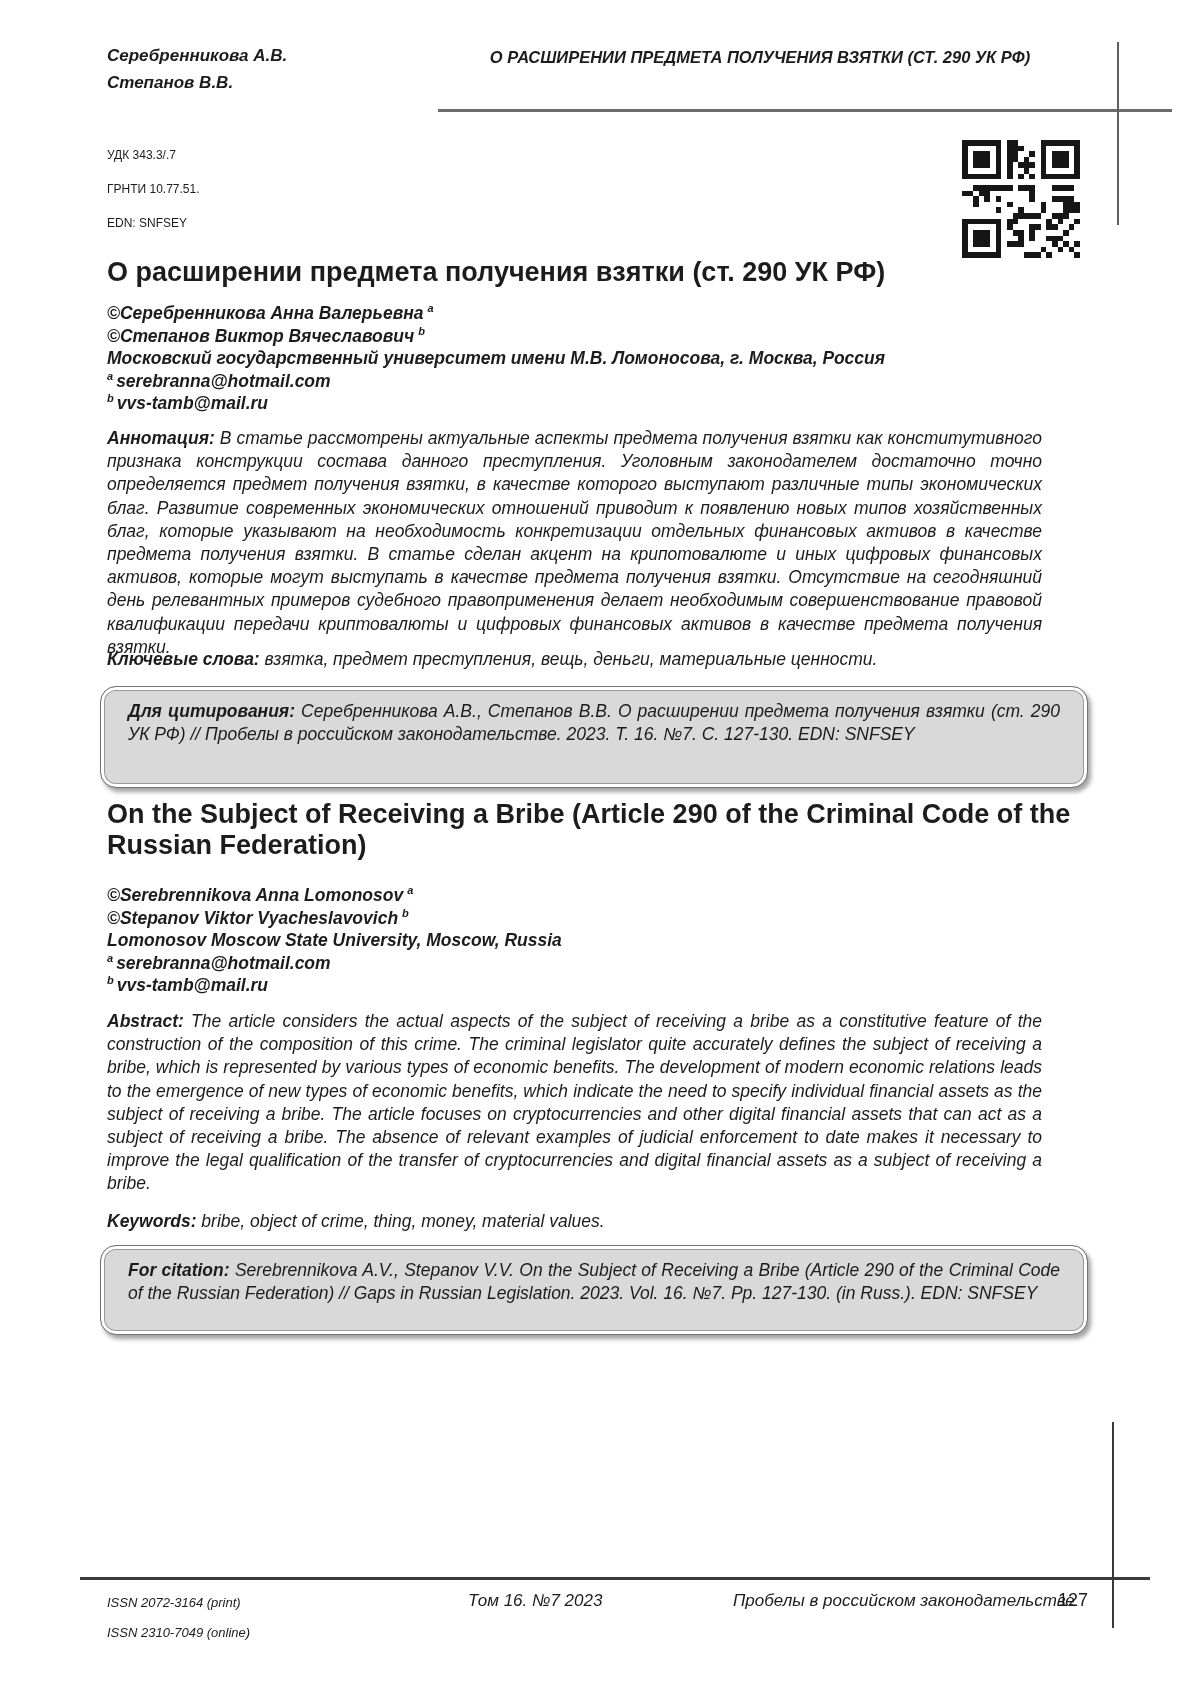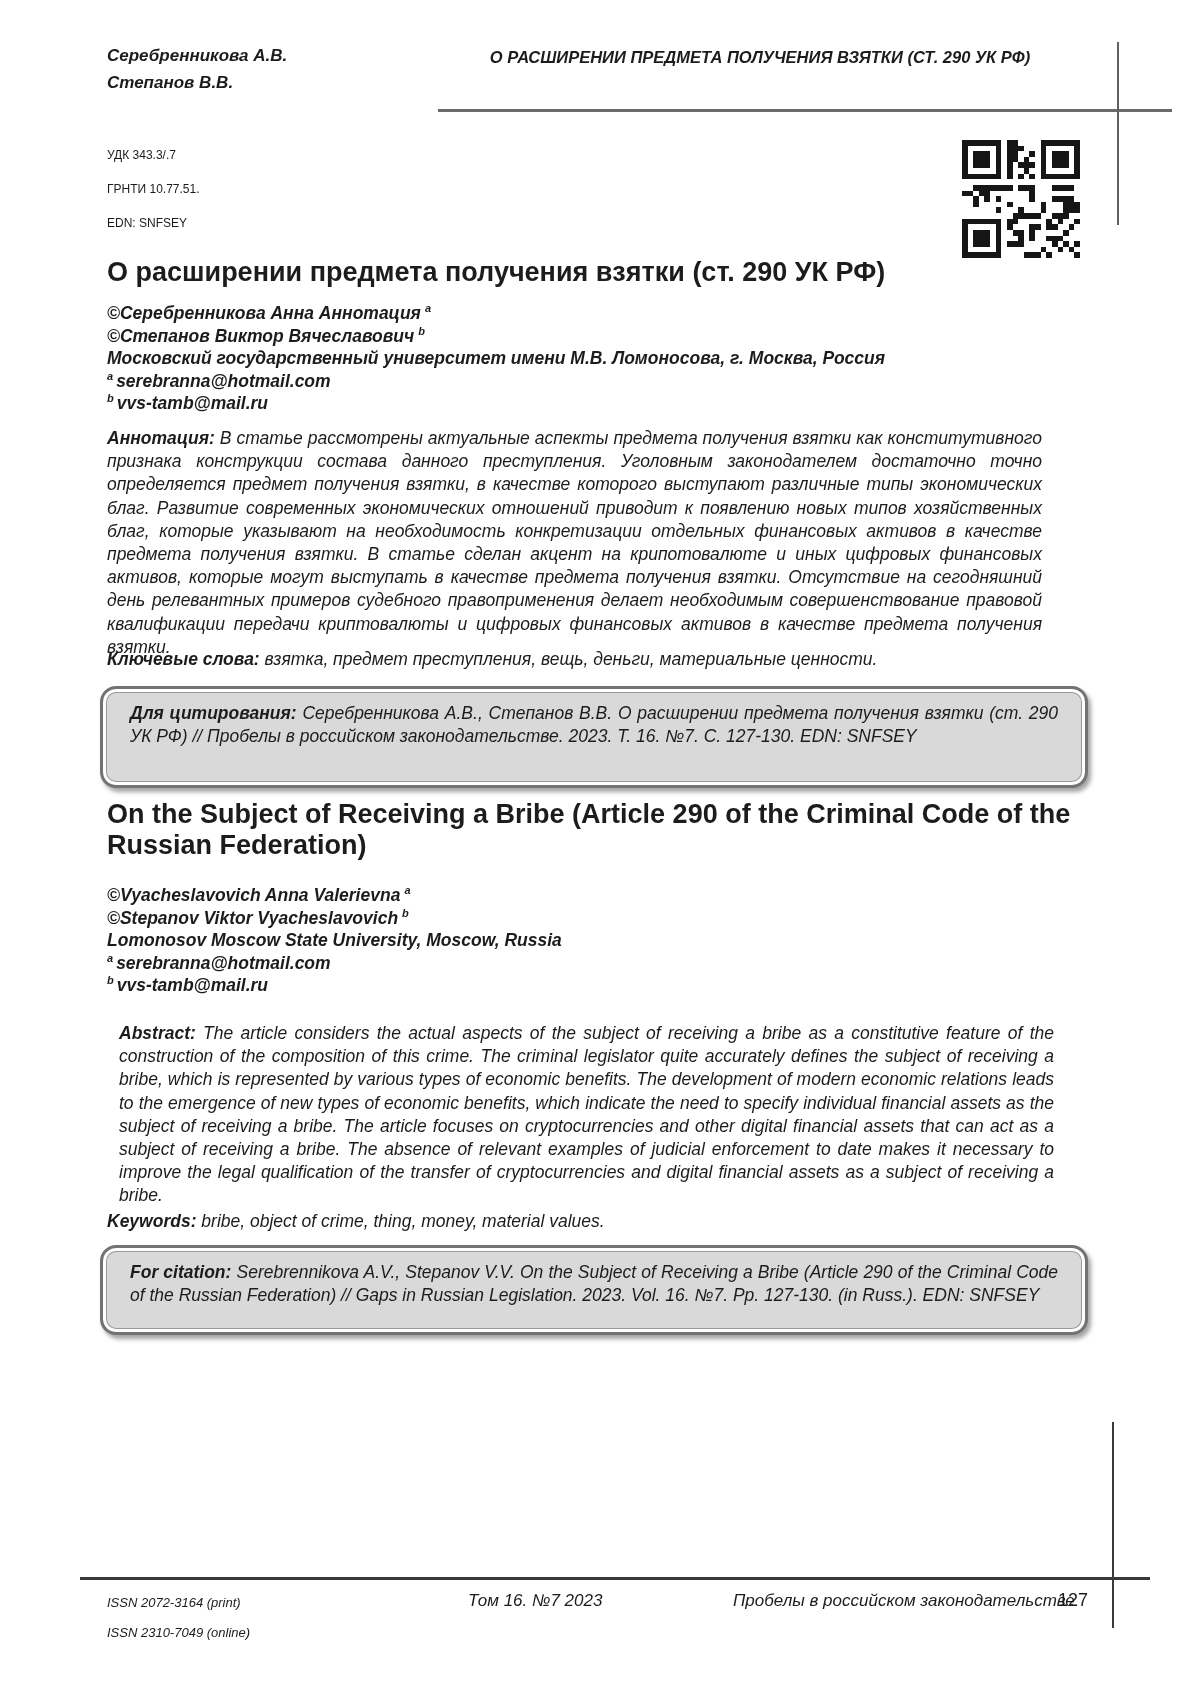--- a/index.html
+++ b/index.html
@@ -22,21 +22,21 @@
   sup{font-size:11px;line-height:0;}
   .authors .mail sup{margin-right:3px;}
   .authors .auth sup{margin-left:4px;}
 
   .para{left:107px;width:935px;font-style:italic;font-size:17.5px;line-height:23.2px;text-align:justify;}
   .lbl{font-weight:bold;}
   .abstract-ru{top:427px;}
   .keywords-ru{top:648px;text-align:left;}
 
   .cite-box{left:100px;width:988px;box-sizing:border-box;padding:13px 27px;
-            background:#d9d9d9;border:3px solid #737373;border-radius:16px;
+            background:#d9d9d9;border:1px solid #737373;border-radius:16px;
             box-shadow:inset 0 0 0 3px #ffffff,inset 0 0 0 4px #9a9a9a,3px 4px 4px rgba(90,90,90,.55);
             font-style:italic;font-size:17.5px;line-height:23.2px;text-align:justify;}
   .cite-ru{top:686px;height:102px;}
   .cite-en{top:1245px;height:90px;}
 
   .title-en{left:107px;top:799px;width:985px;font-weight:bold;font-size:27px;line-height:31px;}
   .authors-en{top:884px;}
   .abstract-en{top:1010px;}
   .keywords-en{top:1210px;text-align:left;}
 
@@ -269,21 +269,21 @@
           <rect x="13" y="20" width="1" height="1"></rect>
           <rect x="15" y="20" width="1" height="1"></rect>
           <rect x="20" y="20" width="1" height="1"></rect>
         </g>
       </svg>
   </div>
 
   <h1 class="abs title-ru" style="margin:0;">О расширении предмета получения взятки (ст. 290 УК РФ)</h1>
 
   <div class="abs authors">
-    <div class="auth"><span>©Серебренникова Анна Аннотация</span><sup>a</sup></div>
+    <div class="auth"><span>©Серебренникова Анна Валерьевна</span><sup>a</sup></div>
     <div class="auth"><span>©Степанов Виктор Вячеславович</span><sup>b</sup></div>
     <div>Московский государственный университет имени М.В. Ломоносова, г. Москва, Россия</div>
     <div class="mail"><sup>a</sup><span>serebranna@hotmail.com</span></div>
     <div class="mail"><sup>b</sup><span>vvs-tamb@mail.ru</span></div>
   </div>
 
   <p class="abs para abstract-ru" style="margin:0;">
     <span class="lbl">Аннотация:</span>
     <span>В статье рассмотрены актуальные аспекты предмета получения взятки как конститутивного признака конструкции состава данного преступления. Уголовным законодателем достаточно точно определяется предмет получения взятки, в качестве которого выступают различные типы экономических благ. Развитие современных экономических отношений приводит к появлению новых типов хозяйственных благ, которые указывают на необходимость конкретизации отдельных финансовых активов в качестве предмета получения взятки. В статье сделан акцент на крипотовалюте и иных цифровых финансовых активов, которые могут выступать в качестве предмета получения взятки. Отсутствие на сегодняшний день релевантных примеров судебного правоприменения делает необходимым совершенствование правовой квалификации передачи криптовалюты и цифровых финансовых активов в качестве предмета получения взятки.</span>
   </p>
@@ -294,28 +294,28 @@
   </p>
 
   <div class="abs cite-box cite-ru">
     <span class="lbl">Для цитирования:</span>
     <span>Серебренникова А.В., Степанов В.В. О расширении предмета получения взятки (ст. 290 УК РФ) // Пробелы в российском законодательстве. 2023. Т. 16. №7. С. 127-130. EDN: SNFSEY</span>
   </div>
 
   <h2 class="abs title-en" style="margin:0;">On the Subject of Receiving a Bribe (Article 290 of the Criminal Code of the Russian Federation)</h2>
 
   <div class="abs authors authors-en">
-    <div class="auth"><span>©Vyacheslavovich Anna Valerievna</span><sup>a</sup></div>
+    <div class="auth"><span>©Serebrennikova Anna Lomonosov</span><sup>a</sup></div>
     <div class="auth"><span>©Stepanov Viktor Vyacheslavovich</span><sup>b</sup></div>
     <div>Lomonosov Moscow State University, Moscow, Russia</div>
     <div class="mail"><sup>a</sup><span>serebranna@hotmail.com</span></div>
     <div class="mail"><sup>b</sup><span>vvs-tamb@mail.ru</span></div>
   </div>
 
-  <p class="abs para abstract-en" style="margin:12px;">
+  <p class="abs para abstract-en" style="margin:0;">
     <span class="lbl">Abstract:</span>
     <span>The article considers the actual aspects of the subject of receiving a bribe as a constitutive feature of the construction of the composition of this crime. The criminal legislator quite accurately defines the subject of receiving a bribe, which is represented by various types of economic benefits. The development of modern economic relations leads to the emergence of new types of economic benefits, which indicate the need to specify individual financial assets as the subject of receiving a bribe. The article focuses on cryptocurrencies and other digital financial assets that can act as a subject of receiving a bribe. The absence of relevant examples of judicial enforcement to date makes it necessary to improve the legal qualification of the transfer of cryptocurrencies and digital financial assets as a subject of receiving a bribe.</span>
   </p>
 
   <p class="abs para keywords-en" style="margin:0;">
     <span class="lbl">Keywords:</span>
     <span>bribe, object of crime, thing, money, material values.</span>
   </p>
 
   <div class="abs cite-box cite-en">

